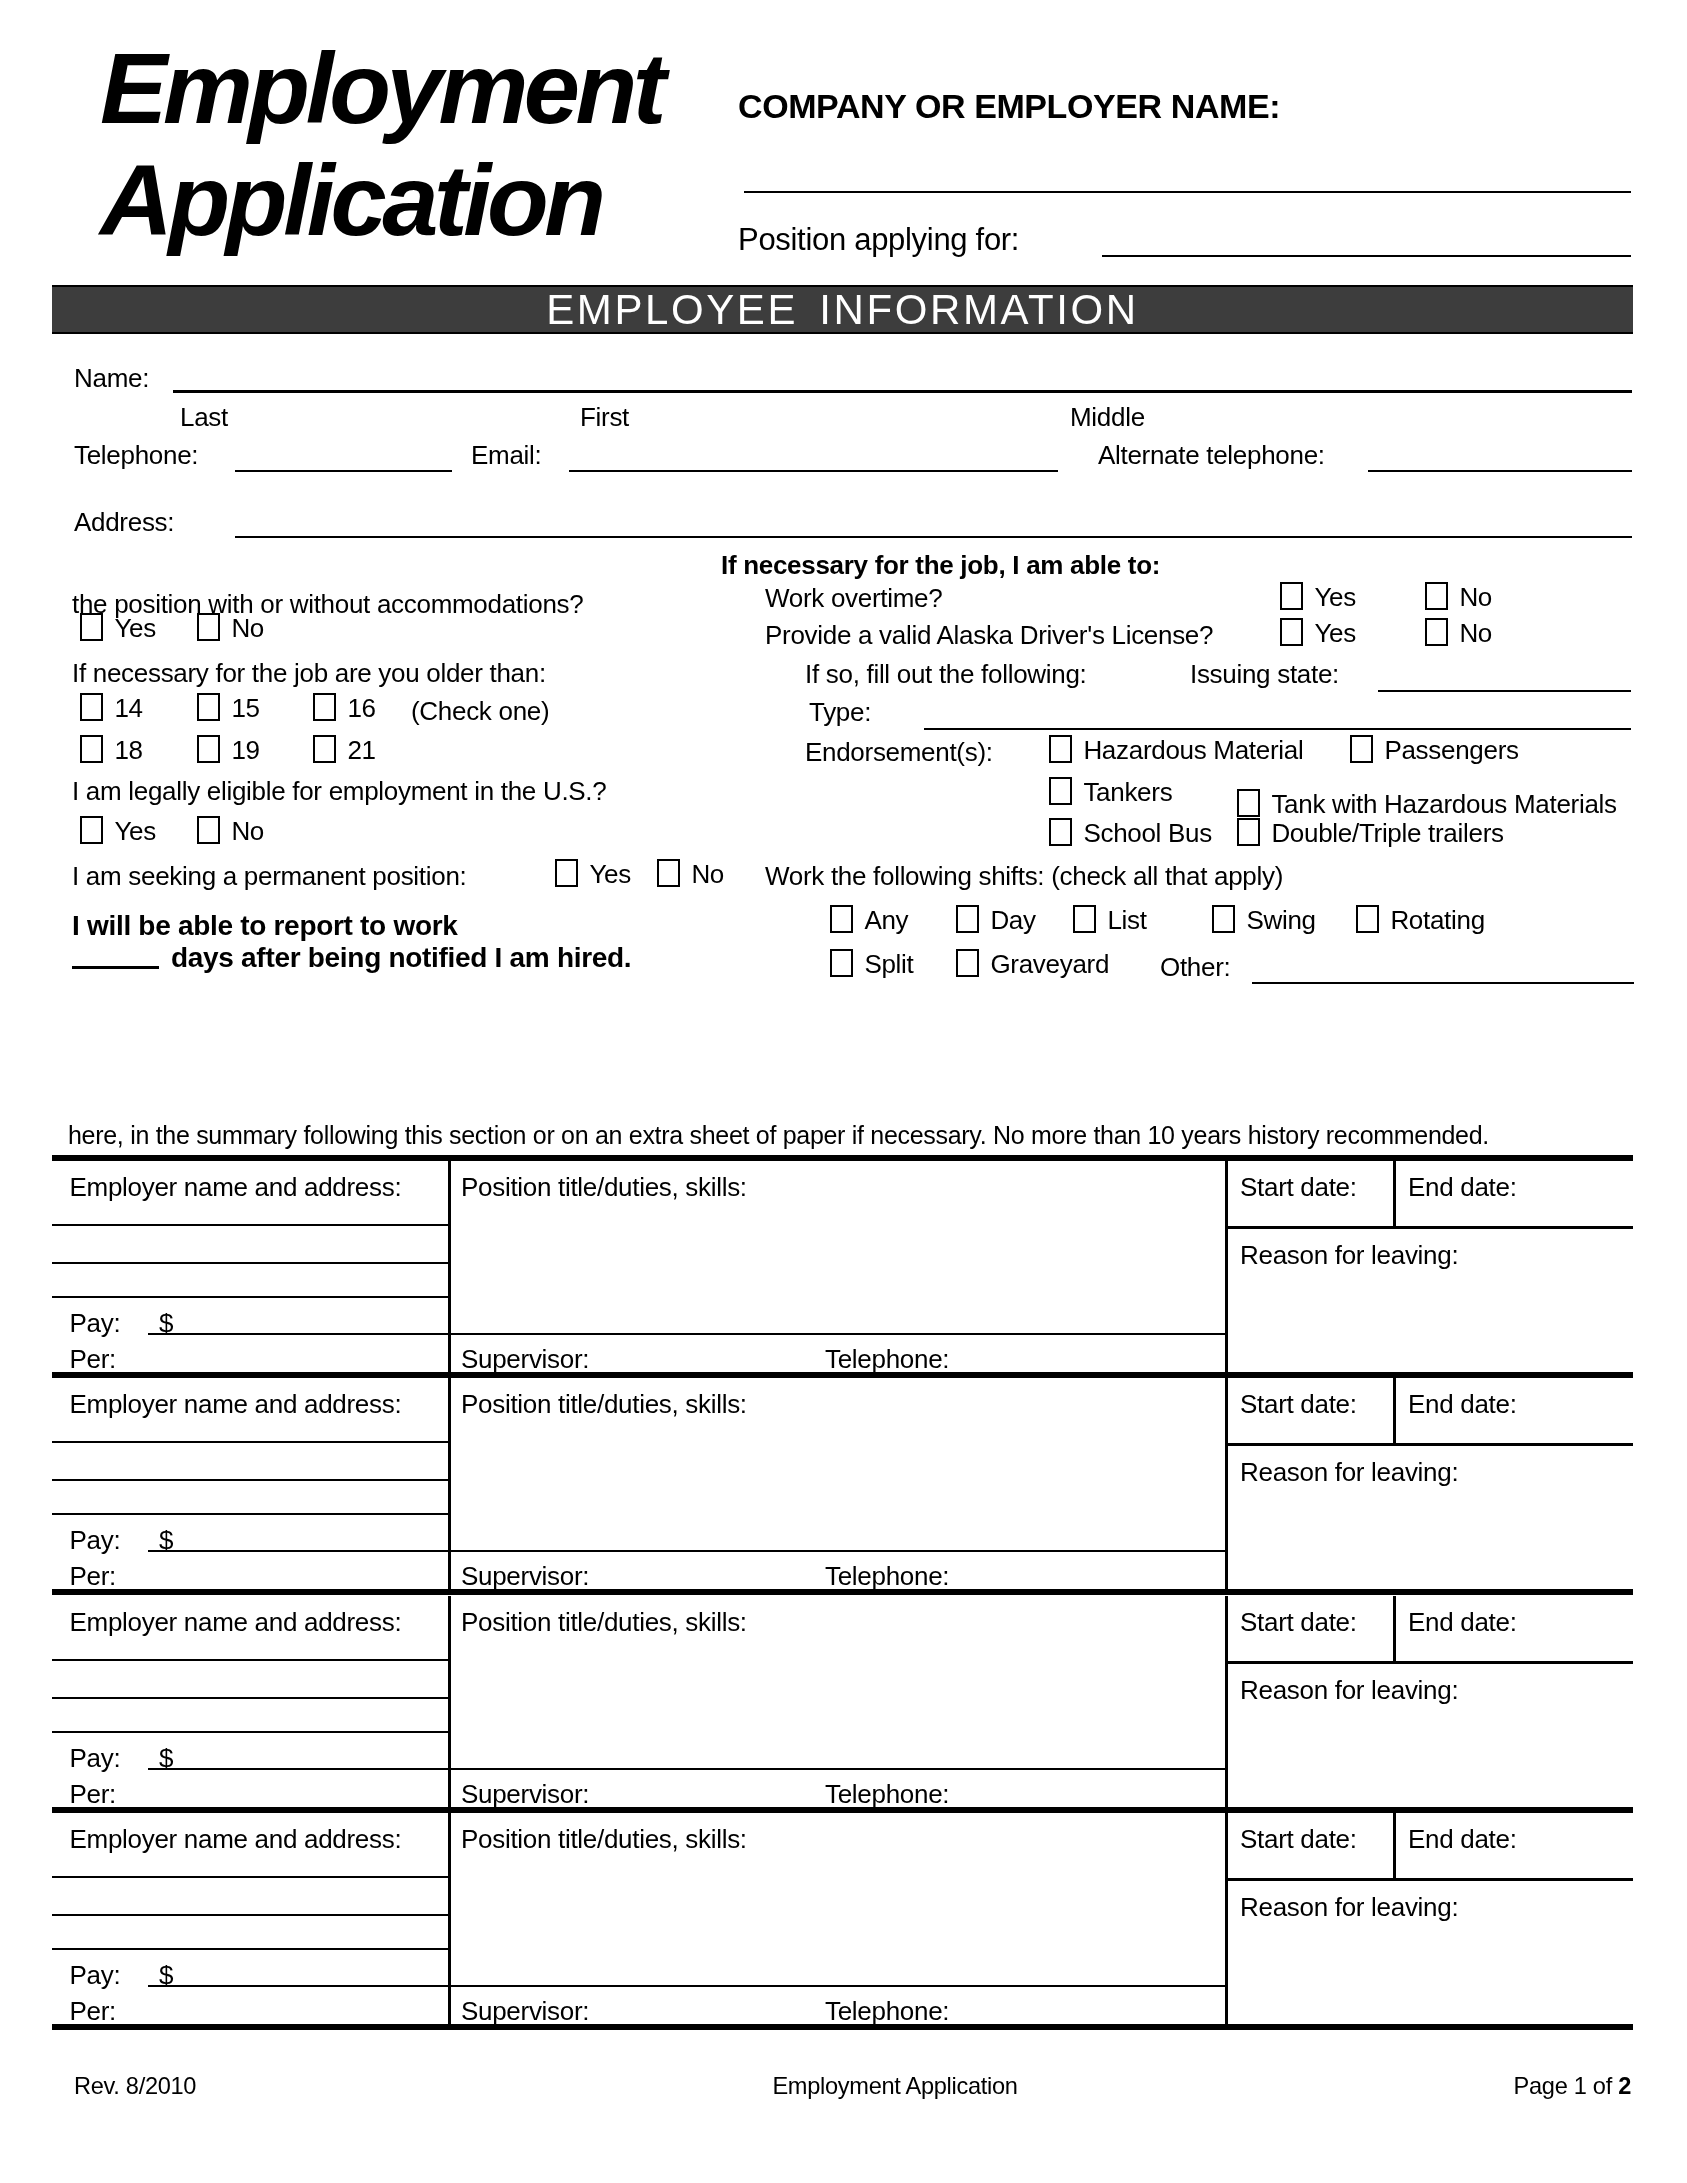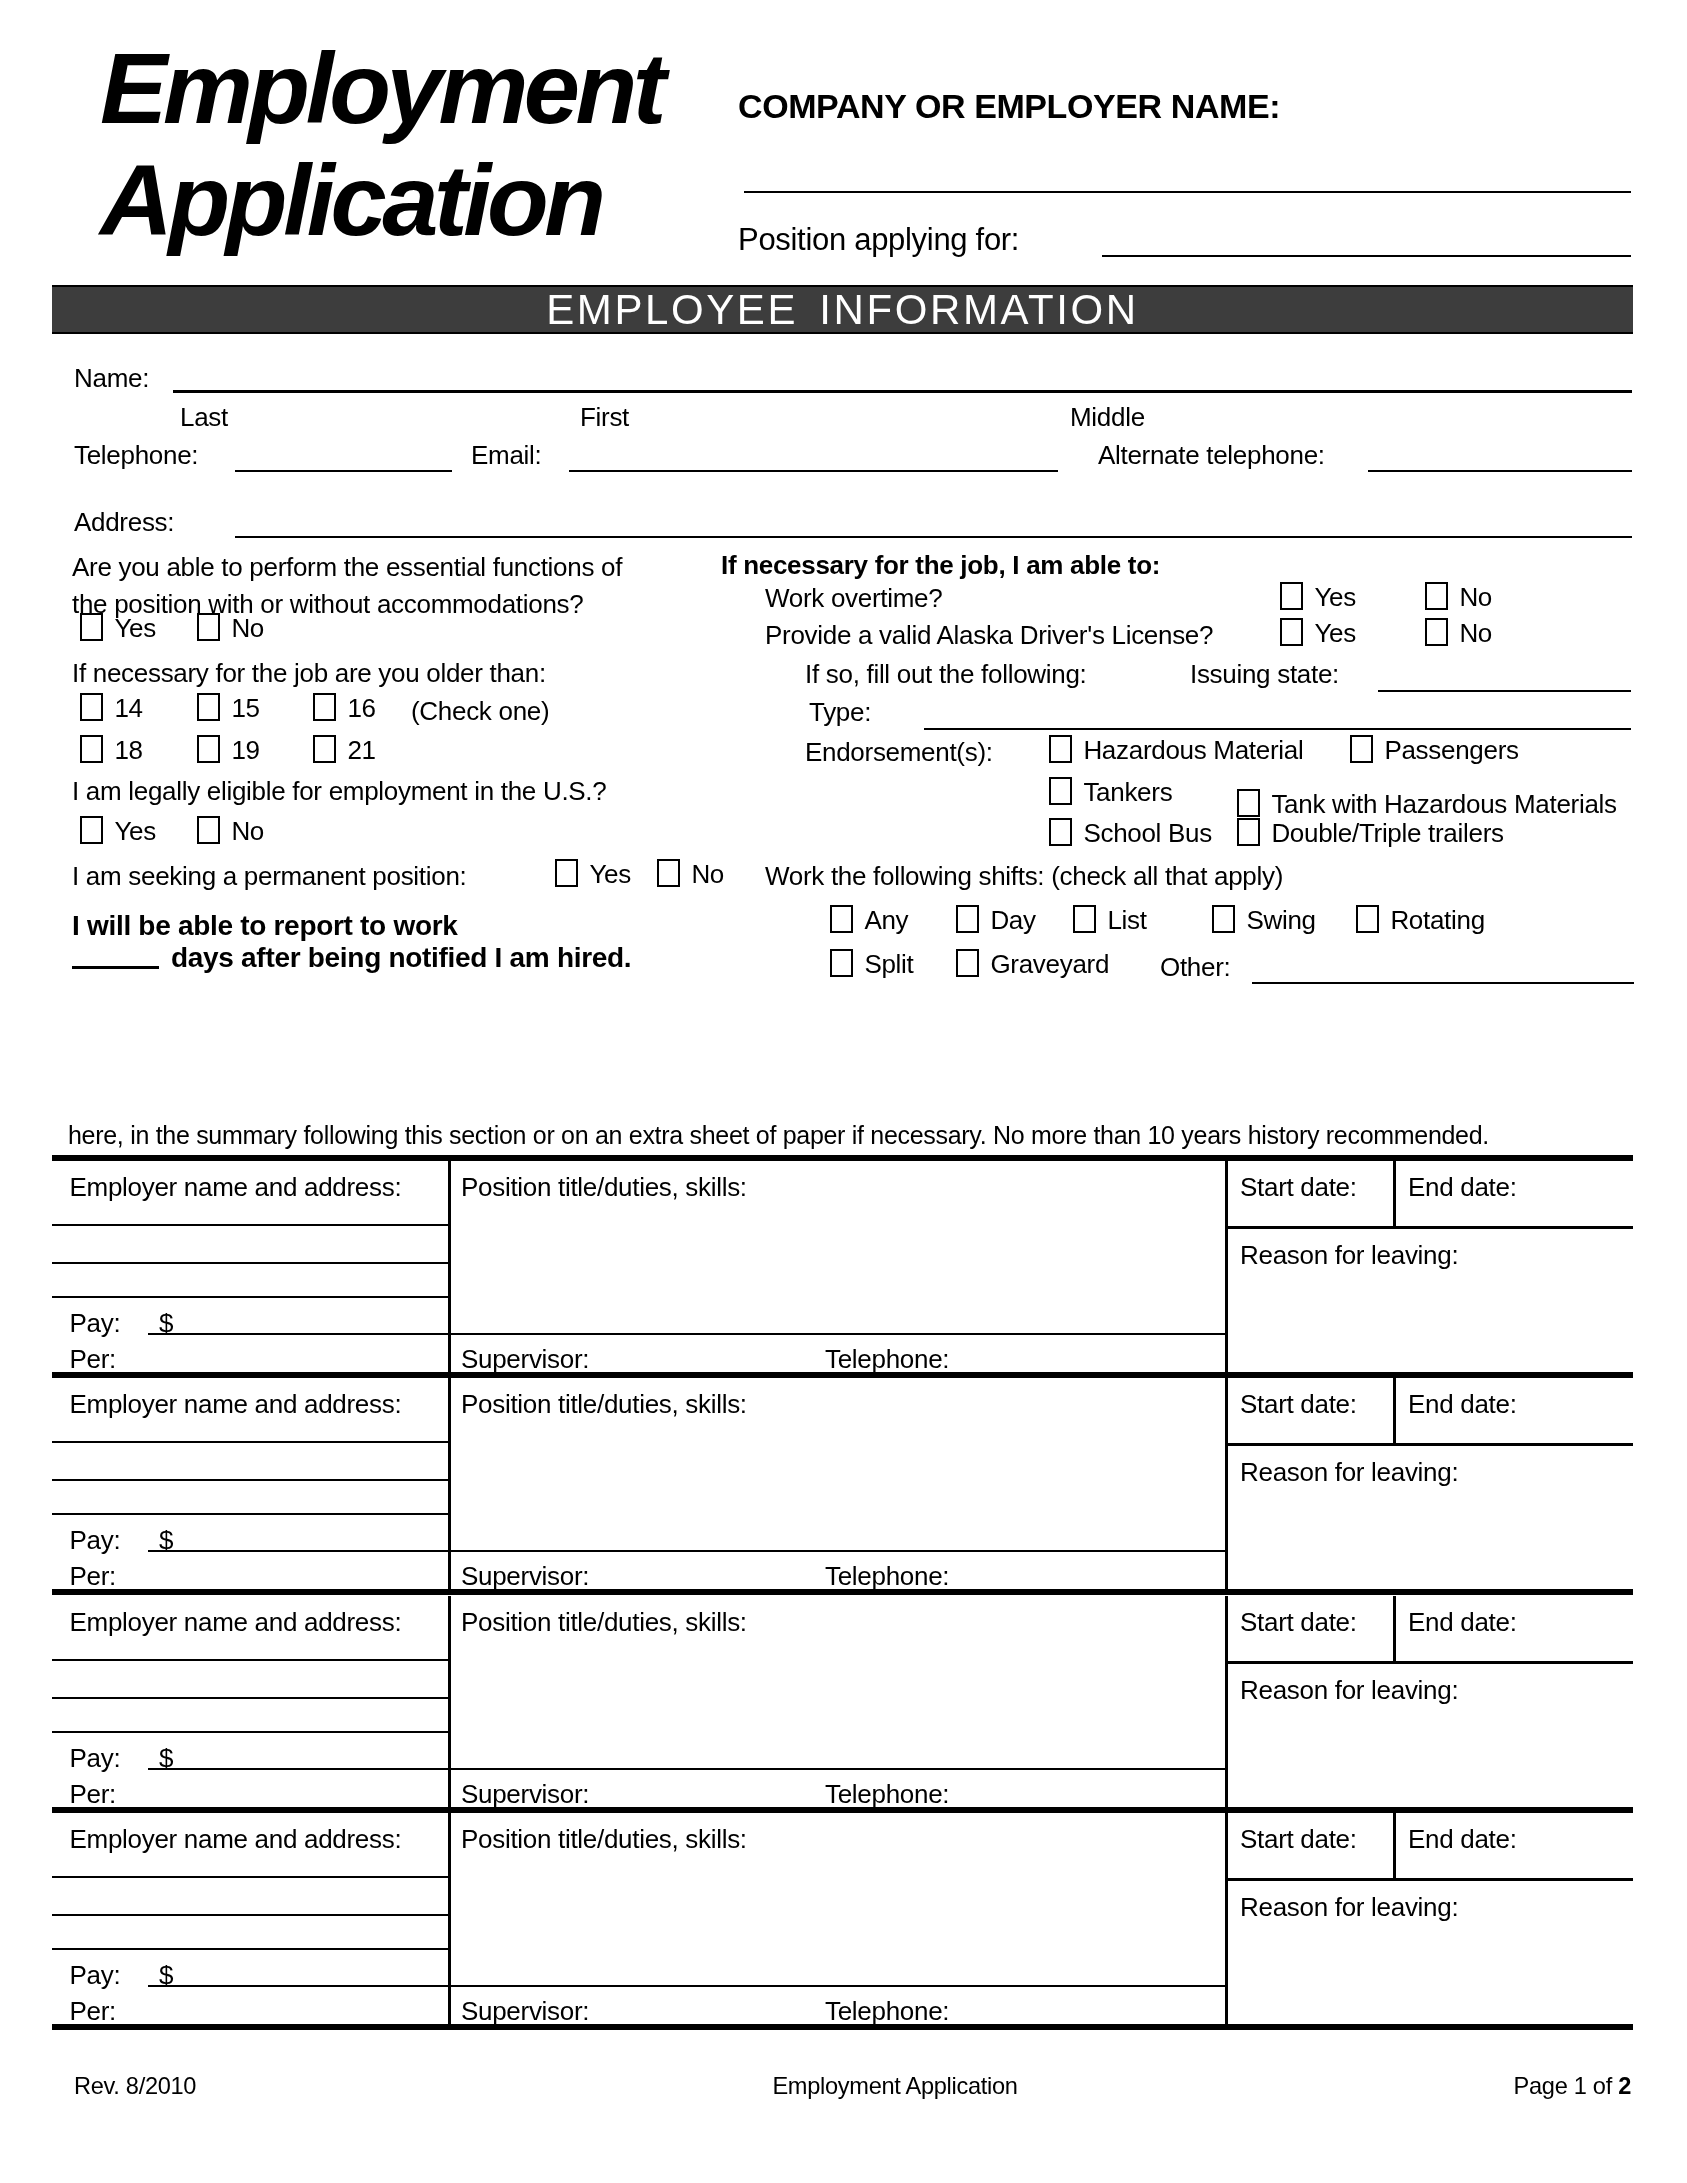--- a/index.html
+++ b/index.html
@@ -54,21 +54,20 @@
   <div class="abs t" style="left:74px;top:440px">Telephone:</div>
   <div class="abs wline" style="left:235px;top:470px;width:217px"></div>
   <div class="abs t" style="left:471px;top:440px">Email:</div>
   <div class="abs wline" style="left:569px;top:470px;width:489px"></div>
   <div class="abs t" style="left:1098px;top:440px">Alternate telephone:</div>
   <div class="abs wline" style="left:1368px;top:470px;width:264px"></div>
 
   <div class="abs t" style="left:74px;top:507px">Address:</div>
   <div class="abs wline" style="left:235px;top:536px;width:1397px"></div>
 
-  <div class="abs t" style="left:72px;top:552px">Are you able to perform the essential functions of</div>
   <div class="abs t" style="left:72px;top:589px">the position with or without accommodations?</div>
   <div class="abs cbrow" style="left:80px;top:613px">
     <span class="cb"></span>
     <span class="t">Yes</span>
   </div>
   <div class="abs cbrow" style="left:197px;top:613px">
     <span class="cb"></span>
     <span class="t">No</span>
   </div>
 

